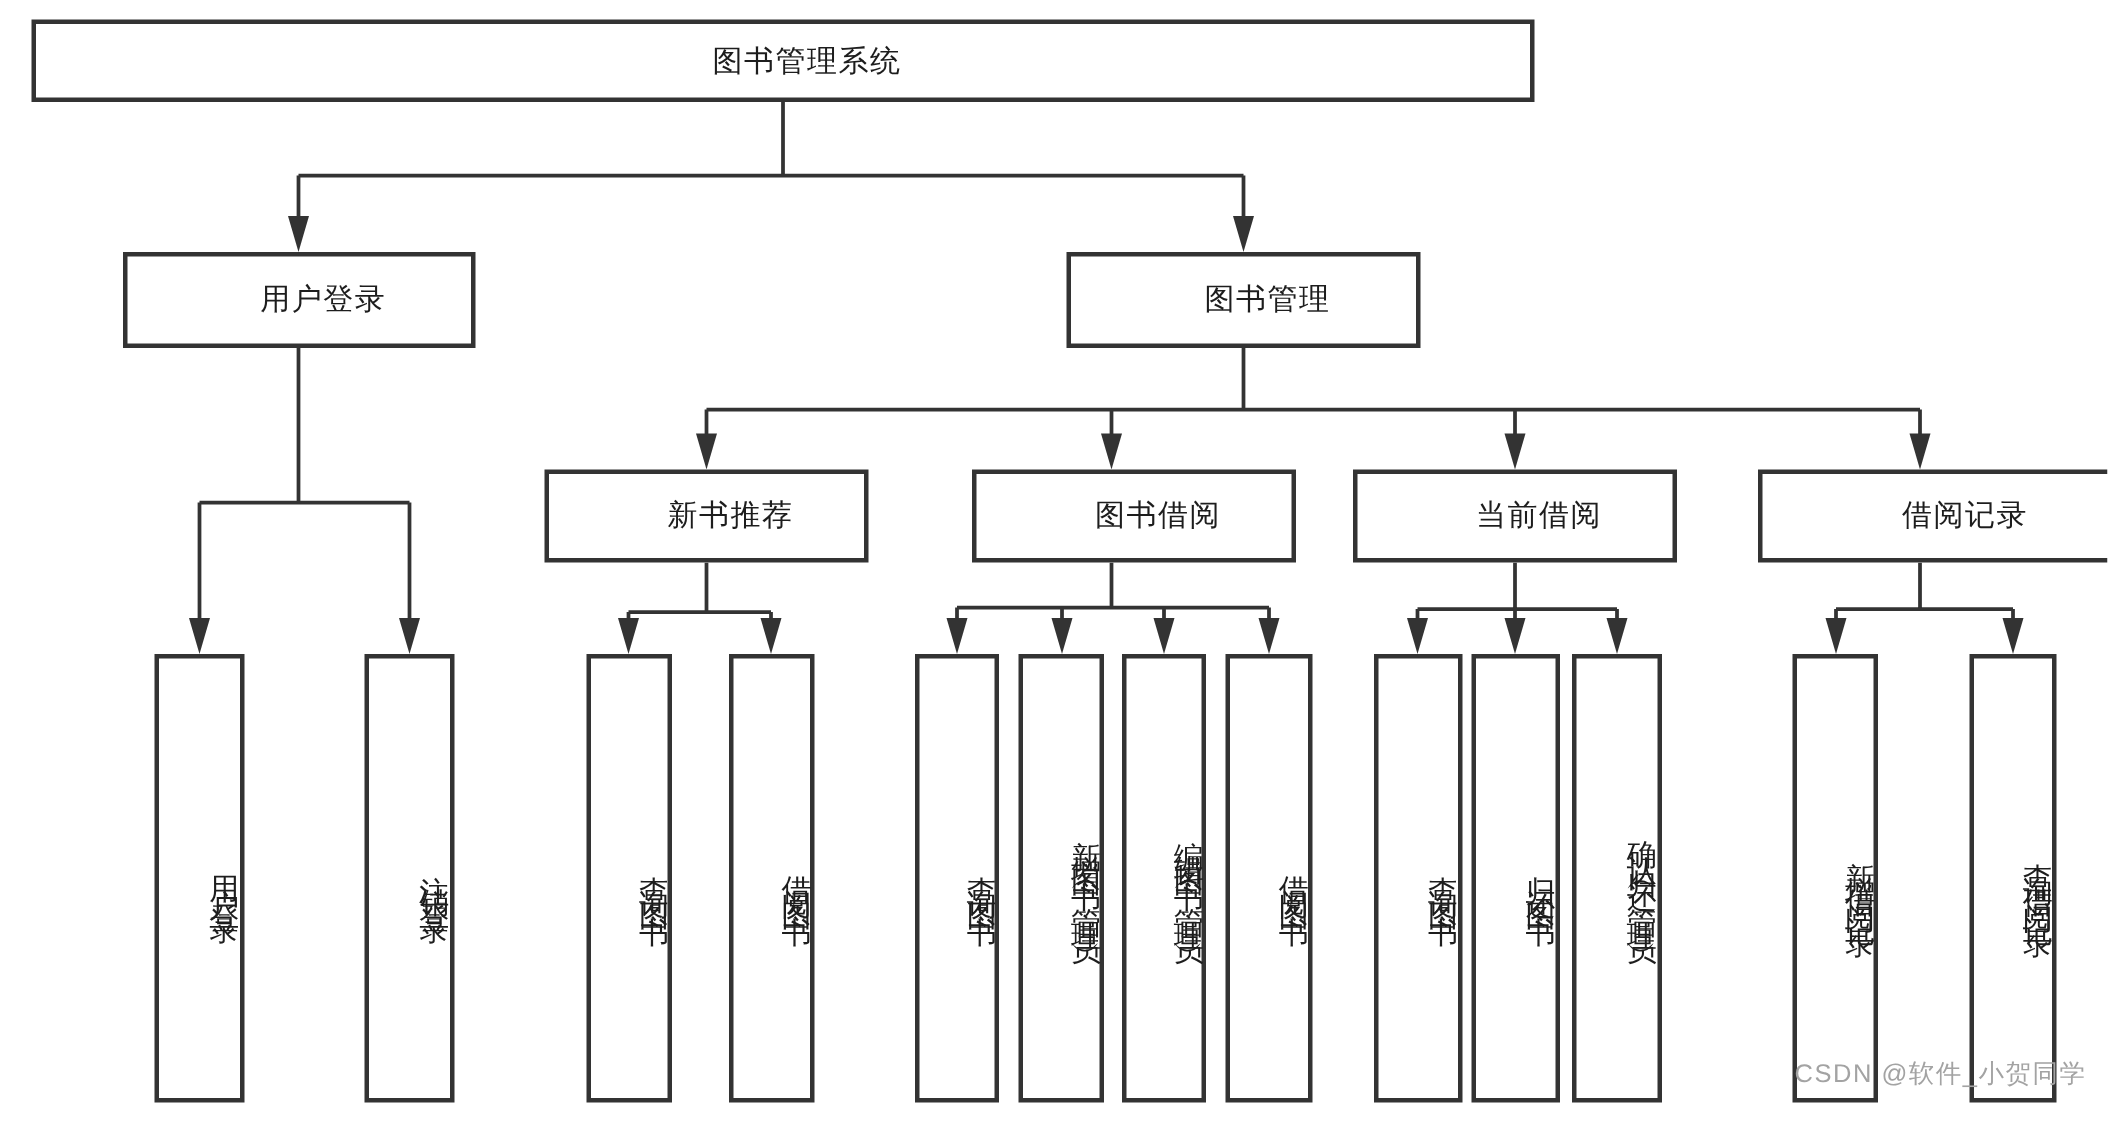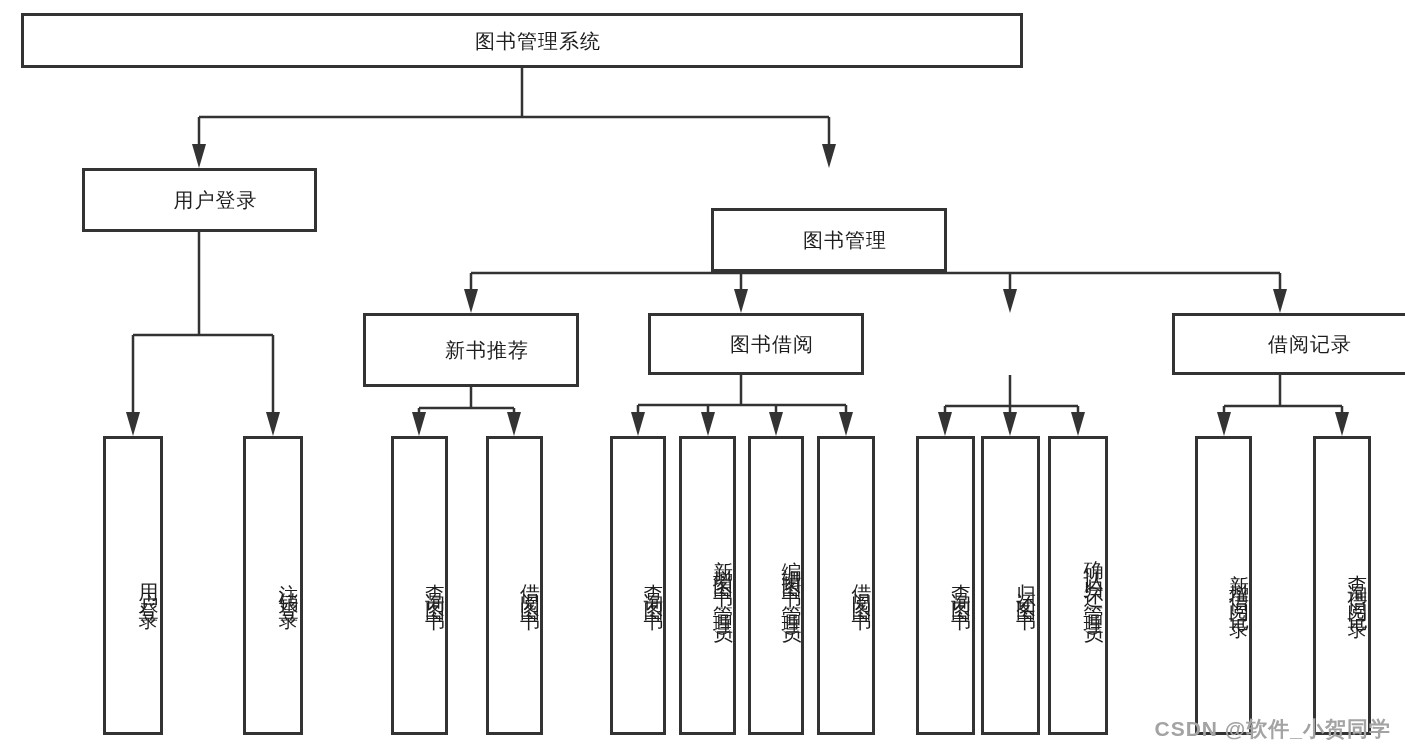--- a/index.html
+++ b/index.html
@@ -21,44 +21,43 @@
   }
   .hbox{letter-spacing:1px;}
   .vbox{
     writing-mode:vertical-rl;text-orientation:mixed;
     letter-spacing:9px;font-size:20px;
     top:436px;height:299px;
   }
   
   .pos-root{left:21px;top:13px;width:1002px;height:55px;}
   .pos-user-login{left:82px;top:168px;width:235px;height:64px;}
-  .pos-book-mgmt{left:711px;top:168px;width:236px;height:64px;margin-top:40px;}
-  .pos-new-book{left:363px;top:313px;width:216px;height:74px;}
+  .pos-book-mgmt{left:711px;top:168px;width:236px;height:64px;}
+  .pos-new-book{left:363px;top:313px;width:216px;height:62px;}
   .pos-book-borrow{left:648px;top:313px;width:216px;height:62px;}
   .pos-cur-borrow{left:902px;top:313px;width:216px;height:62px;}
   .pos-records{left:1172px;top:313px;width:244px;height:62px;}
   
   .pos-ul-login{left:103px;width:60px;}
   .pos-ul-logout{left:243px;width:60px;}
   .pos-nb-query{left:391px;width:57px;}
   .pos-nb-borrow{left:486px;width:57px;}
   .pos-bb-query{left:610px;width:56px;}
   .pos-bb-add{left:679px;width:57px;}
   .pos-bb-edit{left:748px;width:56px;}
   .pos-bb-borrow{left:817px;width:58px;}
   .pos-cb-query{left:916px;width:59px;}
   .pos-cb-return{left:981px;width:59px;}
   .pos-cb-confirm{left:1048px;width:60px;}
   .pos-br-add{left:1195px;width:57px;}
   .pos-br-query{left:1313px;width:58px;}
   #watermark{
-    position:absolute;right:14px;bottom:4px;
-    font-size:21px;color:#a3a3a3;letter-spacing:1px;
+    position:absolute;right:14px;bottom:20px;
+    font-size:17px;color:#a3a3a3;letter-spacing:1px;
     pointer-events:none;
-    font-weight:bold;
   }
 </style>
 </head>
 <body>
 
 <div id="stage">
 
   <svg id="wires" viewBox="0 0 1405 747" xmlns="http://www.w3.org/2000/svg" aria-hidden="true">
     <g stroke="#333333" stroke-width="2.5" fill="none">
 
@@ -99,20 +98,21 @@
     </g>
   </svg>
 
   <div class="box hbox pos-root">图书管理系统</div>
 
   <div class="box hbox pos-user-login">用户登录</div>
   <div class="box hbox pos-book-mgmt">图书管理</div>
 
   <div class="box hbox pos-new-book">新书推荐</div>
   <div class="box hbox pos-book-borrow">图书借阅</div>
+  <div class="box hbox pos-cur-borrow">当前借阅</div>
   <div class="box hbox pos-records">借阅记录</div>
 
   <div class="box vbox pos-ul-login">用户登录</div>
   <div class="box vbox pos-ul-logout">注销登录</div>
 
   <div class="box vbox pos-nb-query">查询图书</div>
   <div class="box vbox pos-nb-borrow">借阅图书</div>
 
   <div class="box vbox pos-bb-query">查询图书</div>
   <div class="box vbox pos-bb-add">新增图书（管理员）</div>

